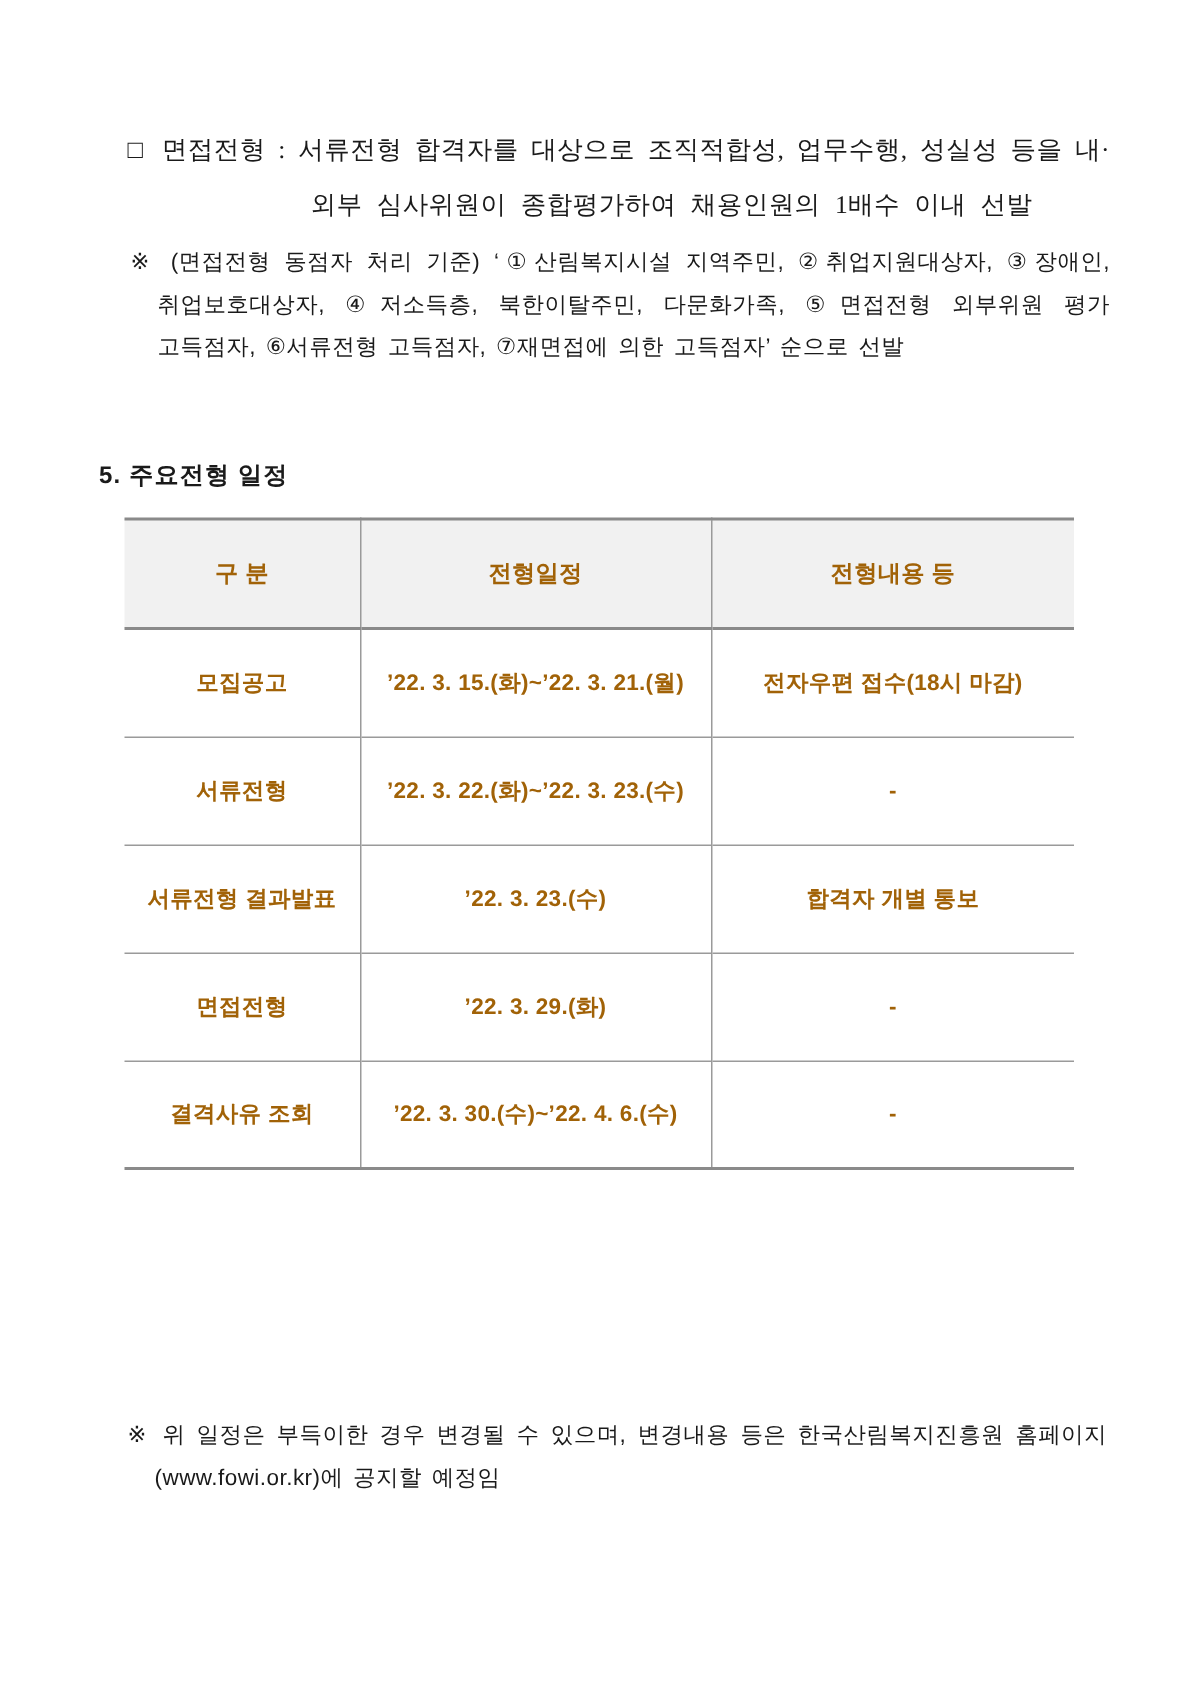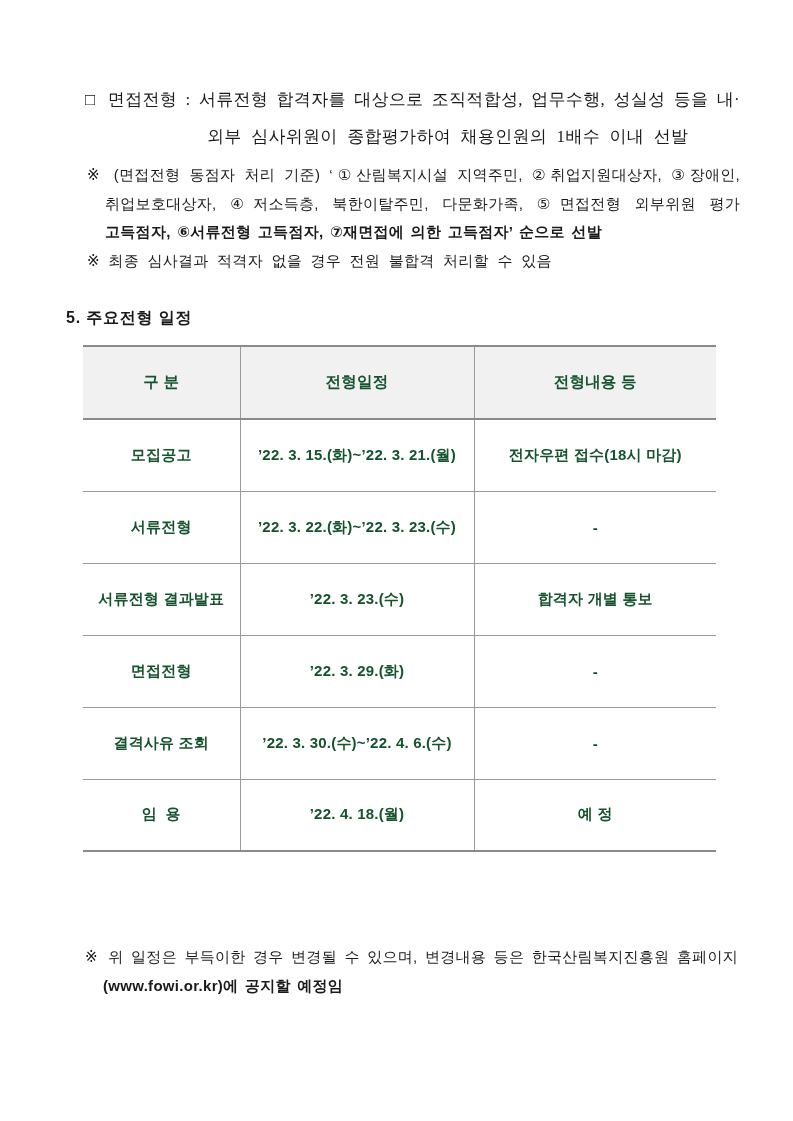--- a/index.html
+++ b/index.html
@@ -49,57 +49,56 @@
 
   
   table.schedule {
     border-collapse: collapse;
     table-layout: fixed;
     width: 633px;
     border-top: 2px solid #8a8a8a;
     border-bottom: 2px solid #8a8a8a;
     font-family: "Liberation Sans", "DejaVu Sans", sans-serif;
     font-size: 15px;
-    color: #14532d;
+    color: #a16207;
   }
   table.schedule th, table.schedule td {
     text-align: center;
     vertical-align: middle;
     padding: 0 4px;
     white-space: pre-wrap;
     letter-spacing: 0.2px;
   }
   table.schedule th {
     height: 73px;
     background: #f1f1f1;
     border-bottom: 2px solid #8a8a8a;
     font-weight: 700;
     font-size: 15.5px;
   }
   table.schedule td { height: 72px; font-weight: 700; }
   table.schedule th + th, table.schedule td + td { border-left: 1px solid #9a9a9a; }
   table.schedule tbody tr + tr td { border-top: 1px solid #9a9a9a; }
 
-  .ws-2 { word-spacing: 2px; font-weight: bold; }
+  .ws-2 { word-spacing: 2px; }
   .ws-4 { word-spacing: 4px; }
   .ws-5 { word-spacing: 5px; }
 </style>
 </head>
 <body>
 
 <div class="page">
 
   <div class="abs intro-line justify-full" style="left:85px; top:88px; width:655px;">□ 면접전형 : 서류전형 합격자를 대상으로 조직적합성, 업무수행, 성실성 등을 내·</div>
   <div class="abs intro-line ws-5" style="left:207px; top:125px;">외부 심사위원이 종합평가하여 채용인원의 1배수 이내 선발</div>
 
   <div class="abs note-line justify-full" style="left:105px; top:193px; width:635px;">취업보호대상자, ④저소득층, 북한이탈주민, 다문화가족, ⑤면접전형 외부위원 평가</div>
   <div class="abs note-line justify-full" style="left:87px; top:164px; width:653px;">※ (면접전형 동점자 처리 기준) ‘①산림복지시설 지역주민, ②취업지원대상자, ③장애인,</div>
   <div class="abs note-line ws-2" style="left:105px; top:221px;">고득점자, ⑥서류전형 고득점자, ⑦재면접에 의한 고득점자’ 순으로 선발</div>
 
-  <div class="abs note-line ws-4" style="left:87px; top:250px;">※ 최종 심사결과 적격자 없을 경우 전원 불합격 처리할 수 있음</div>
 
   <div class="abs section-title" style="left:66px; top:304px;">5. 주요전형 일정</div>
 
   <table class="schedule abs" style="left:83px; top:345px;">
     <colgroup>
       <col style="width:157px">
       <col style="width:234px">
       <col style="width:242px">
     </colgroup>
     <thead>
@@ -128,24 +127,19 @@
       <tr>
         <td>면접전형</td>
         <td>’22. 3. 29.(화)</td>
         <td>-</td>
       </tr>
       <tr>
         <td>결격사유 조회</td>
         <td>’22. 3. 30.(수)~’22. 4. 6.(수)</td>
         <td>-</td>
       </tr>
-      <tr>
-        <td>임  용</td>
-        <td>’22. 4. 18.(월)</td>
-        <td>예 정</td>
-      </tr>
     </tbody>
   </table>
 
   <div class="abs note-line ws-2" style="left:103px; top:975px;">(www.fowi.or.kr)에 공지할 예정임</div>
   <div class="abs note-line justify-full" style="left:85px; top:946px; width:653px;">※ 위 일정은 부득이한 경우 변경될 수 있으며, 변경내용 등은 한국산림복지진흥원 홈페이지</div>
 
 </div>
 
 </body></html>

